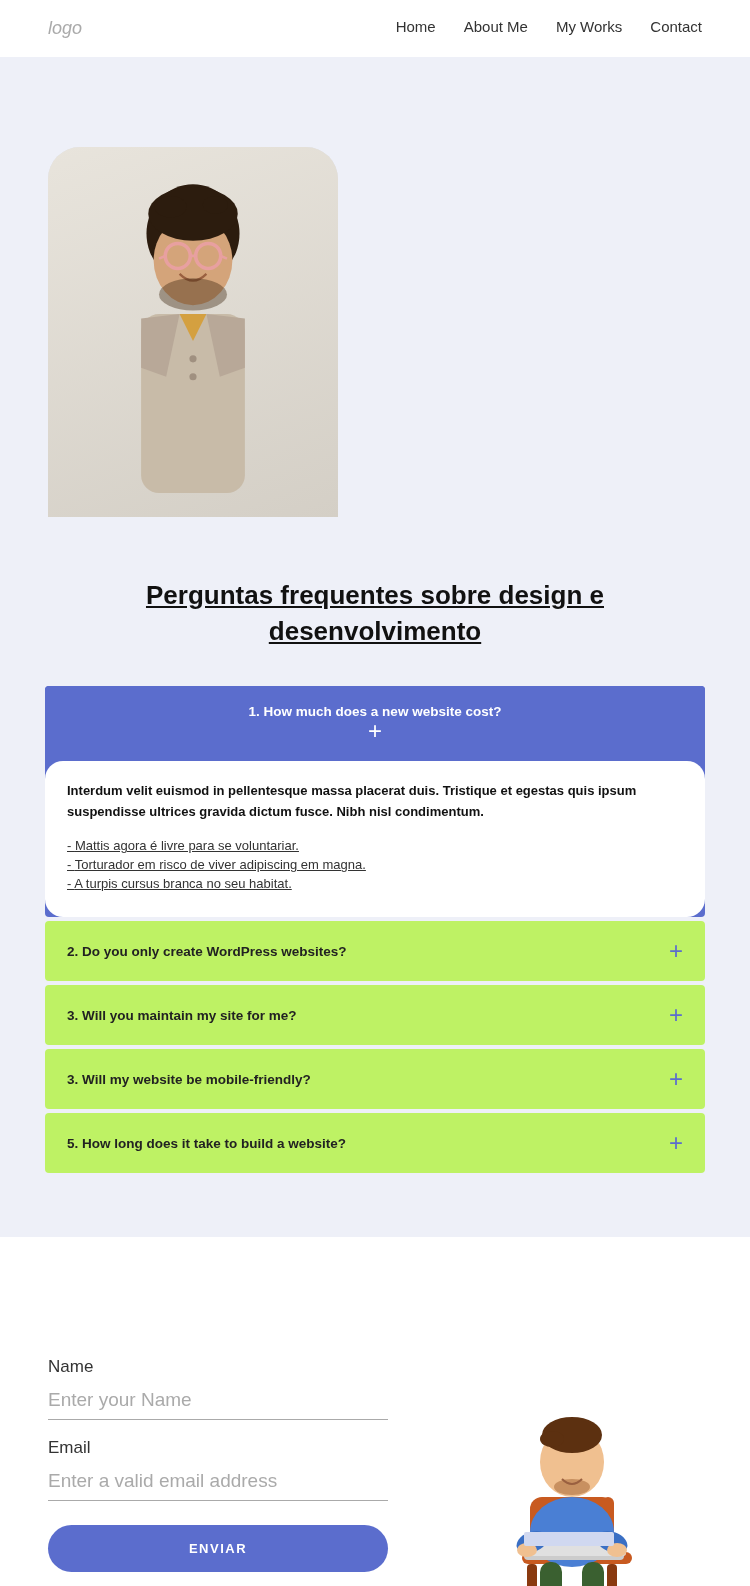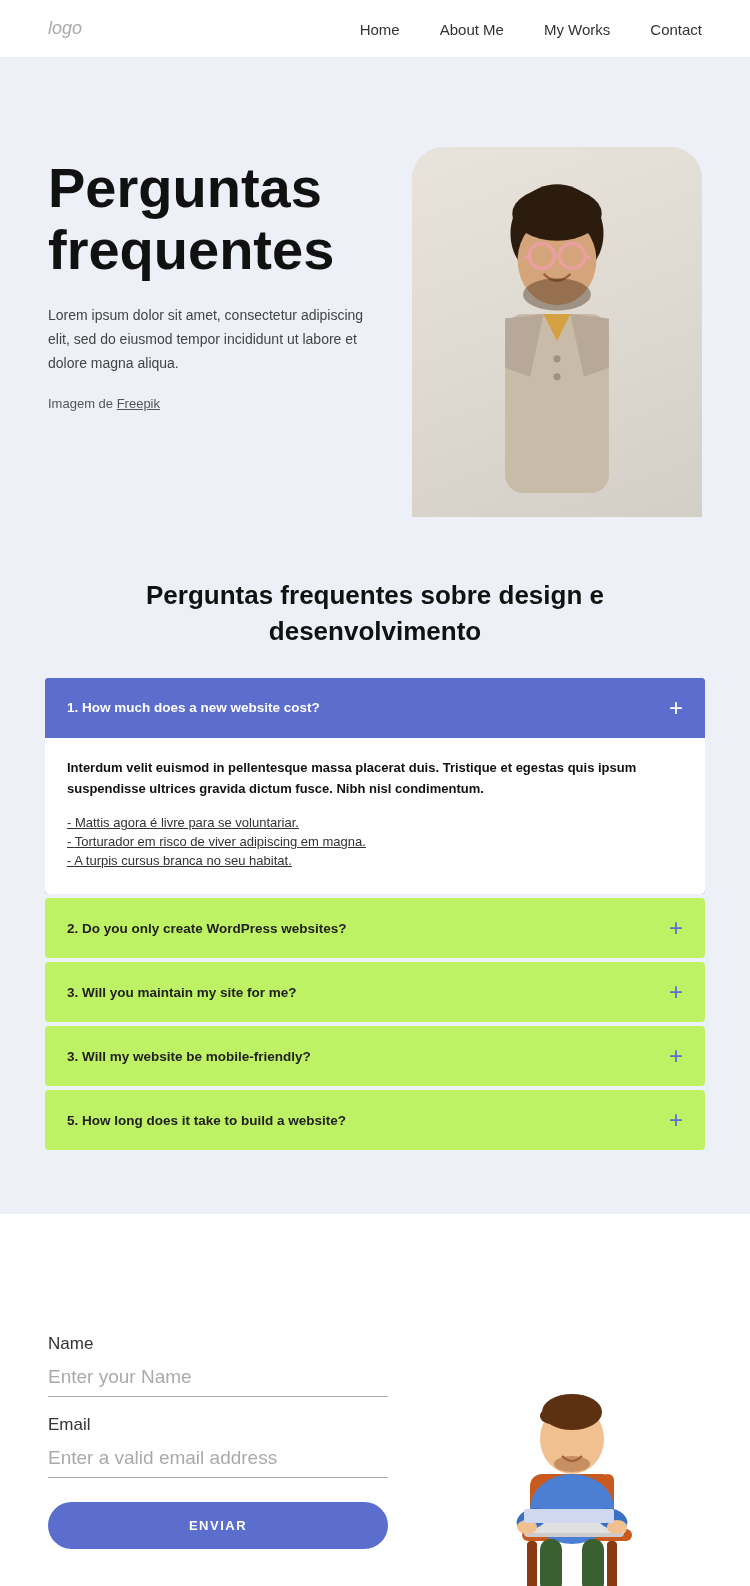--- a/index.html
+++ b/index.html
@@ -1,33 +1,33 @@
 <!DOCTYPE html>
 <html><head>
   <meta charset="utf-8">
   <style>
     * { box-sizing: border-box; margin: 0; padding: 0; }
     body { font-family: 'Arial', sans-serif; background: #fff; color: #222; }
 
     
     nav {
       display: flex;
-      align-items: flex-end;
+      align-items: flex-start;
       justify-content: space-between;
       padding: 18px 48px;
       background: #fff;
     }
     .nav-logo {
       font-size: 18px;
       color: #aaa;
       font-style: italic;
     }
     .nav-links {
       display: flex;
-      gap: 40px;
+      gap: 28px;
       list-style: none;
     }
     .nav-links a {
       text-decoration: none;
       color: #333;
       font-size: 15px;
     }
 
     
     .hero {
@@ -92,25 +92,26 @@
     
     .faq-section {
       background: #eef0f8;
       padding: 60px 24px 60px 24px;
     }
     .faq-section-title {
       text-align: center;
       font-size: 26px;
       font-weight: 700;
       color: #111;
-      margin-bottom: 28px;
+      margin-bottom: 36px;
       max-width: 500px;
       margin-left: auto;
       margin-right: auto;
       line-height: 1.4;
+      text-decoration: underline;
     }
     .faq-list {
       max-width: 660px;
       margin: 0 auto;
     }
     .faq-item {
       background: #bef264;
       margin-bottom: 4px;
       border-radius: 4px;
       overflow: hidden;
@@ -120,20 +121,21 @@
     }
     .faq-header {
       display: flex;
       align-items: center;
       justify-content: space-between;
       padding: 18px 22px;
       cursor: pointer;
     }
     .faq-item.open .faq-header {
       background: #5b6dcd;
+      flex-direction: column;
     }
     .faq-question {
       font-size: 13.5px;
       font-weight: 600;
       color: #222;
     }
     .faq-item.open .faq-question {
       color: #fff;
     }
     .faq-icon {
@@ -141,20 +143,21 @@
       color: #5b6dcd;
       font-weight: 300;
       line-height: 1;
     }
     .faq-item.open .faq-icon {
       color: #fff;
     }
     .faq-body {
       background: #fff;
       padding: 20px 30px 24px 22px;
+      border-radius: 18px;
     }
     .faq-body-bold {
       font-size: 13px;
       font-weight: 700;
       color: #111;
       margin-bottom: 14px;
       line-height: 1.6;
     }
     .faq-body-list {
       list-style: none;
@@ -247,27 +250,20 @@
   <div class="nav-logo">logo</div>
   <ul class="nav-links">
     <li><a href="#">Home</a></li>
     <li><a href="#">About Me</a></li>
     <li><a href="#">My Works</a></li>
     <li><a href="#">Contact</a></li>
   </ul>
 </nav>
 
 <section class="hero">
-  <div class="hero-text">
-    <h1 class="hero-title">Perguntas frequentes</h1>
-    <p class="hero-desc">Lorem ipsum dolor sit amet, consectetur adipiscing elit, sed do eiusmod tempor incididunt ut labore et dolore magna aliqua.</p>
-    <p class="hero-credit">
-      <span>Imagem de </span><a href="#">Freepik</a>
-    </p>
-  </div>
   <div class="hero-image-wrap">
     <div class="hero-person">
 
       <svg class="person-svg" viewBox="0 0 240 380" xmlns="http://www.w3.org/2000/svg">
 
         <ellipse cx="120" cy="80" rx="52" ry="55" fill="#2c1c0e"></ellipse>
 
         <ellipse cx="120" cy="110" rx="44" ry="50" fill="#d4a47a"></ellipse>
 
         <circle cx="103" cy="105" r="14" fill="none" stroke="#e8a0a0" stroke-width="4"></circle>

